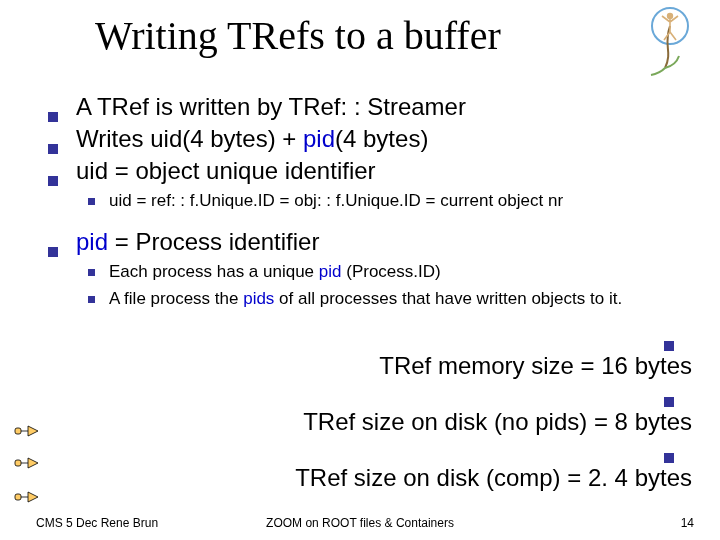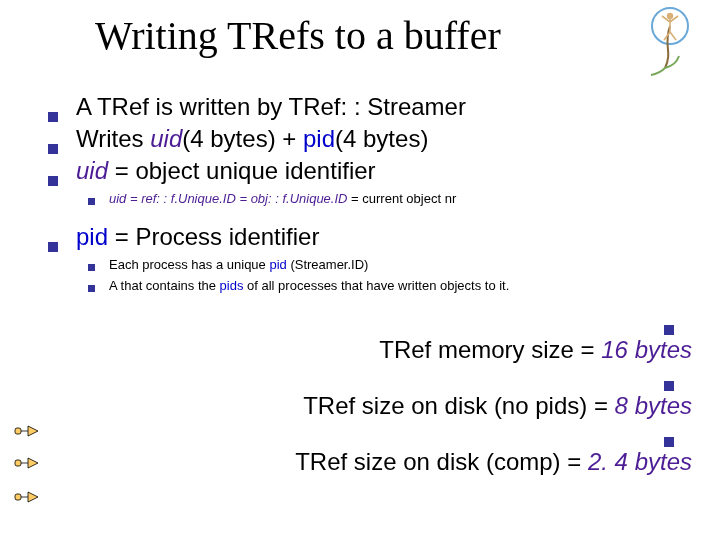--- a/index.html
+++ b/index.html
@@ -53,21 +53,21 @@
   .bl1 .sq {
     width: 10px; height: 10px;
     background: #333399;
     margin-top: 10px;
     margin-right: 18px;
     flex: 0 0 10px;
   }
   .bl2 {
     display: flex;
     align-items: flex-start;
-    font-size: 13px;
+    font-size: 17px;
     line-height: 1.35;
     margin-left: 40px;
     margin-top: 4px;
     text-align: center;
   }
   .bl2 .sq {
     width: 7px; height: 7px;
     background: #333399;
     margin-top: 8px;
     margin-right: 14px;
@@ -100,21 +100,21 @@
     position: absolute;
     left: 0; right: 0;
     text-align: center;
     bottom: 0;
   }
   .footer .fr {
     position: absolute;
     right: 26px;
     bottom: 0;
   }
-  .red { color: #4c1d95; font-style: italic; }
+  .red { color: #000000; }
   .blue { color: #0000cc; }
   .txt { }
 </style>
 </head>
 <body>
 
 <div class="slide">
 
   <div class="title">Writing TRefs to a buffer</div>
 
@@ -160,28 +160,28 @@
     <div class="bl1 group-pid">
       <div class="sq"></div>
       <div class="txt">
         <span class="blue">pid</span><span> = Process identifier</span>
       </div>
     </div>
 
     <div class="bl2">
       <div class="sq"></div>
       <div class="txt">
-        <span>Each process has a unique </span><span class="blue">pid</span><span> (Streamer.ID)</span>
+        <span>Each process has a unique </span><span class="blue">pid</span><span> (Process.ID)</span>
       </div>
     </div>
 
     <div class="bl2">
       <div class="sq"></div>
       <div class="txt">
-        <span>A that contains the </span><span class="blue">pids</span><span> of all processes that have written objects to it.</span>
+        <span>A file process the </span><span class="blue">pids</span><span> of all processes that have written objects to it.</span>
       </div>
     </div>
 
     <div class="group-footer">
       <div class="bl1">
         <div class="sq"></div>
         <div class="txt">
           <span>TRef memory size = </span><span class="red">16 bytes</span>
         </div>
       </div>
@@ -213,14 +213,19 @@
         <rect x="1" y="8" width="6" height="6" rx="2" fill="#ffcc66" stroke="#000" stroke-width="0.8"></rect>
       </svg>
   </div>
   <div class="hand" style="left:14px; top:486px;">
     <svg viewBox="0 0 26 22">
         <path d="M2 11 L14 11 L14 6 L24 11 L14 16 L14 11" fill="#ffcc66" stroke="#000" stroke-width="0.8"></path>
         <rect x="1" y="8" width="6" height="6" rx="2" fill="#ffcc66" stroke="#000" stroke-width="0.8"></rect>
       </svg>
   </div>
 
+  <div class="footer">
+    <div class="fl">CMS 5 Dec  Rene Brun</div>
+    <div class="fc">ZOOM on ROOT files &amp; Containers</div>
+    <div class="fr">14</div>
+  </div>
 
 </div>
 
 </body></html>

